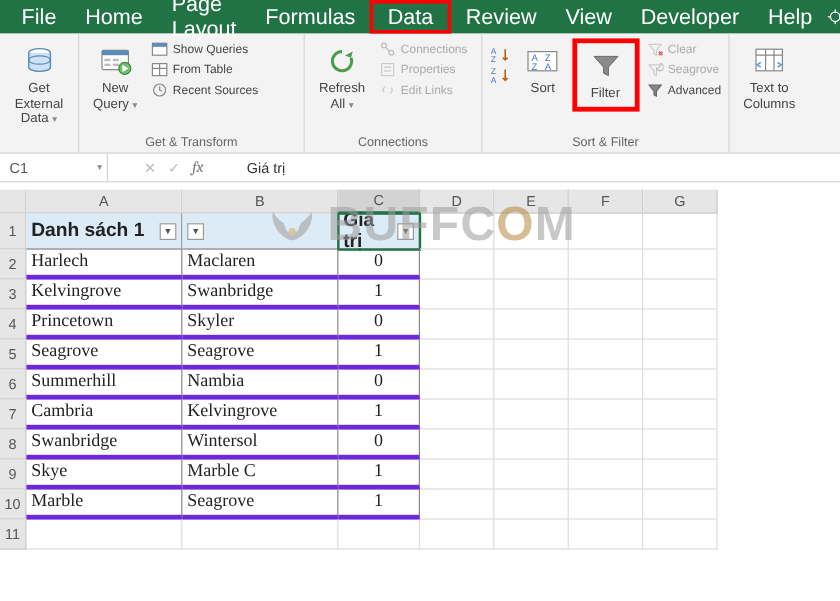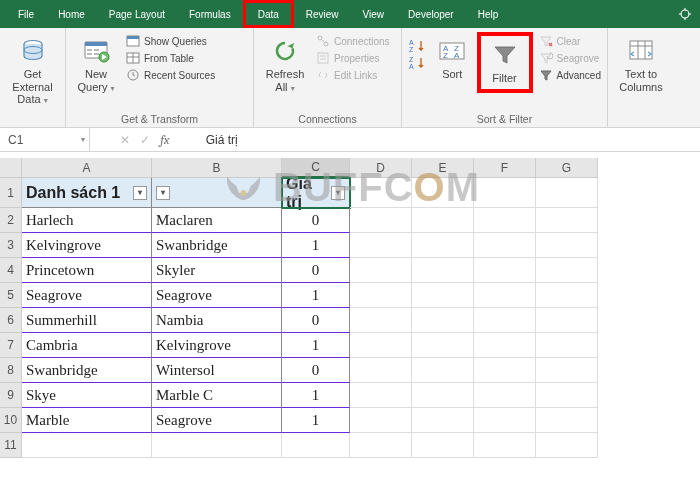--- a/index.html
+++ b/index.html
@@ -1,19 +1,19 @@
 <!DOCTYPE html>
 <html><head>
 <meta charset="utf-8">
 <style>
   * { box-sizing: border-box; margin: 0; padding: 0; font-family: "Segoe UI", Arial, sans-serif; }
   body { background: #fff; width: 700px; height: 501px; overflow: hidden; position: relative; }
 
   
-  .tabs { background: #217346; height: 28px; display: flex; align-items: stretch; color: #fff; font-size: 10px; padding-left: 6px; }
+  .tabs { background: #217346; height: 28px; display: flex; align-items: stretch; color: #fff; font-size: 18px; padding-left: 6px; }
   .tab { padding: 0 12px; display: flex; align-items: center; cursor: pointer; position: relative; }
   .tab.active-hl { border: 3px solid #ff0000; }
   .tabs .right { margin-left: auto; display: flex; align-items: center; padding-right: 8px; gap: 10px; }
   .right svg { width: 14px; height: 14px; }
 
   
   .ribbon { background: #f3f3f3; height: 100px; border-bottom: 1px solid #d4d4d4; display: flex; }
   .group { border-right: 1px solid #d4d4d4; display: flex; flex-direction: column; padding: 4px 6px 2px 6px; }
   .group-body { flex: 1; display: flex; align-items: flex-start; gap: 6px; }
   .group-label { text-align: center; font-size: 10.5px; color: #666; padding-top: 2px; }
@@ -46,21 +46,21 @@
   .cell { border-right: 1px solid #ddd; border-bottom: 1px solid #ddd; height: 25px; padding: 2px 4px; display:flex; align-items:center; color:#222; font-family: "Times New Roman", serif; font-size:15px; }
   .cell.center { justify-content:center; }
   .rowhead { height:25px; }
 
   
   .thcell { background: #ddebf7; font-weight: bold; font-family: "Times New Roman", serif; font-size:16px; border-right:1px solid #888; border-bottom:1px solid #888; display:flex; align-items:center; justify-content:space-between; padding:0 4px;}
   .thcell.sel { outline: 2px solid #217346; outline-offset:-1px; }
   .filter-btn { width:14px; height:14px; border:1px solid #999; background:#fff; display:inline-flex; align-items:center; justify-content:center; font-size:8px; color:#555;}
 
   
-  .tblcell { border-right:1px solid #888; border-bottom:1px solid #6d28d9; }
+  .tblcell { border-right:1px solid #888; border-bottom:4px solid #6d28d9; }
 
   
   .watermark { position: absolute; top: 155px; left: 220px; width: 260px; opacity: 0.55; pointer-events:none; display:flex; align-items:center; gap:6px; font-family: Arial Black, Arial, sans-serif; font-weight:900; font-size:40px; color:#9c9c9c; letter-spacing:1px;}
   .watermark .bull { width:64px; height:64px; }
   .watermark .o { color:#b5883f; }
 
   svg { display:block; }
 </style>
 </head>
 <body>

